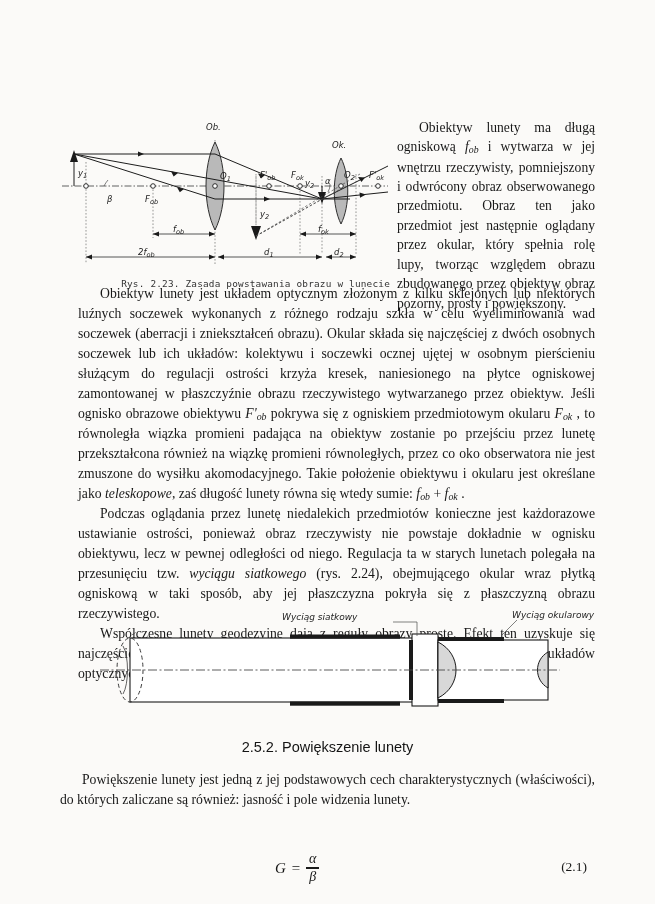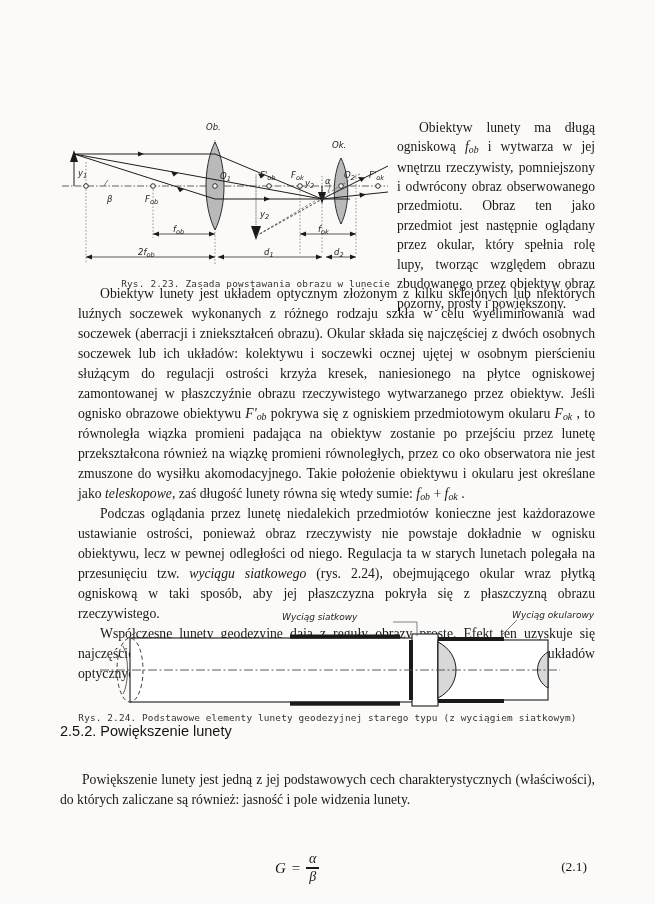--- a/index.html
+++ b/index.html
@@ -80,21 +80,22 @@
   .fig24 svg{display:block;}
   .cap24{
     position:absolute;left:60px;top:712px;width:535px;
     font-family:"DejaVu Sans Mono", monospace;
     font-size:9.4px;color:#333;letter-spacing:.15px;
     text-align:center;
   }
 
   
   .sechead{
-    position:absolute;left:60px;top:723px;width:535px;
+    position:absolute;left:60px;top:739px;width:535px;
+    text-align:center;
     font-family:"Liberation Sans", sans-serif;
     font-size:14.5px;
     color:#141414;
   }
 
   
   .body2{
     position:absolute;left:60px;top:770px;width:535px;
     font-size:13.7px;line-height:1.455;
     text-align:justify;
@@ -287,21 +288,20 @@
       <line x1="40" y1="64" x2="500" y2="64" stroke="#4a4a4a" stroke-width=".9" stroke-dasharray="9 2.5 2 2.5"></line>
 
       <path class="thin" d="M333 16 L357 16 L357 30" stroke="#1a1a1a" stroke-width=".9"></path>
       <path class="thin" d="M441 30 L457 14" stroke="#1a1a1a" stroke-width=".9"></path>
 
       <text class="lbl24" x="222" y="14">Wyciąg siatkowy</text>
       <text class="lbl24" x="452" y="12">Wyciąg okularowy</text>
     </svg>
   </div>
 
-  <div class="cap24">Rys. 2.24. Podstawowe elementy lunety geodezyjnej starego typu (z wyciągiem siatkowym)</div>
 
   <div class="sechead">2.5.2. Powiększenie lunety</div>
 
   <div class="body2">
     <p>Powiększenie lunety jest jedną z jej podstawowych cech charakterystycznych (właściwości), do których zaliczane są również: jasność i pole widzenia lunety.</p>
   </div>
 
   <div class="formula">
     <div class="eq">
       <span>G</span>

